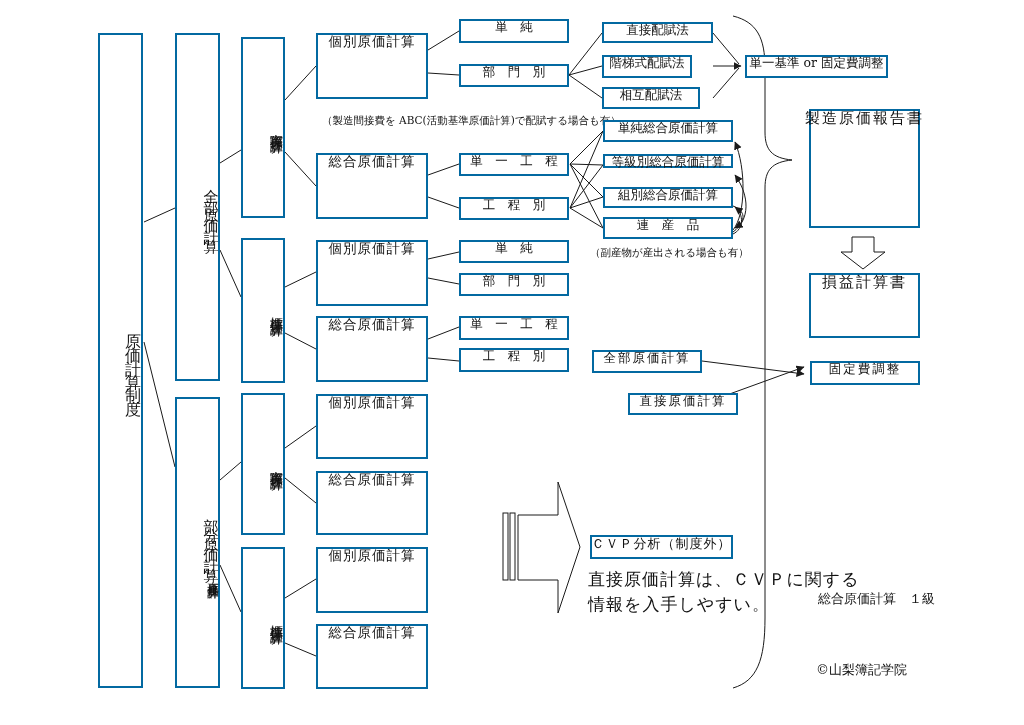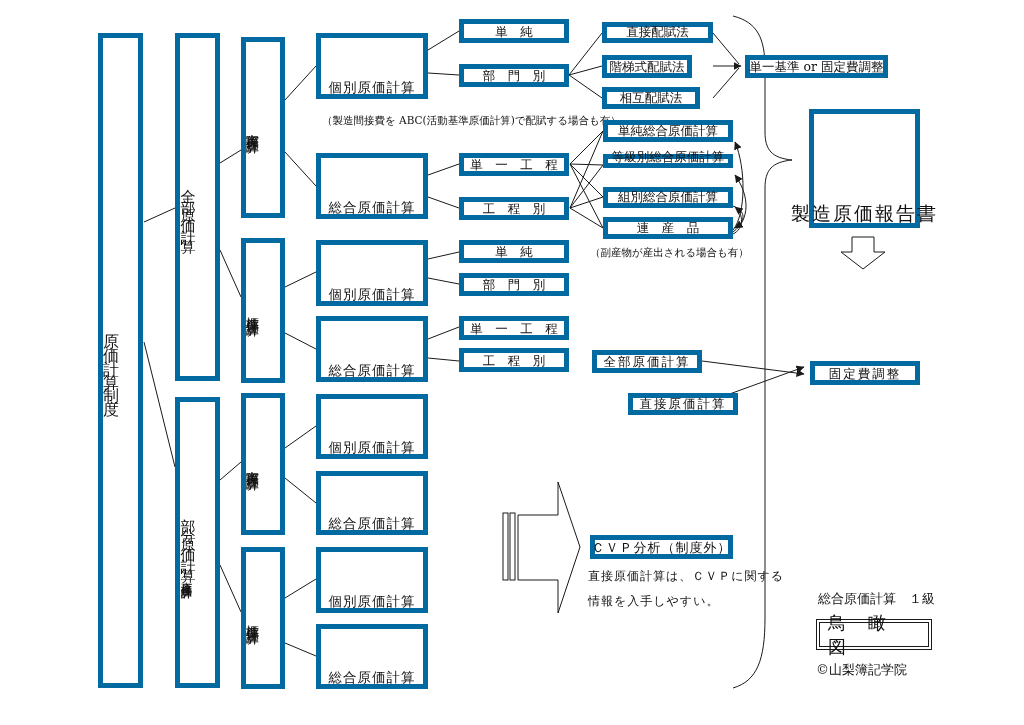--- a/index.html
+++ b/index.html
@@ -2,45 +2,45 @@
 <html><head>
 <meta charset="utf-8">
 <style>
   html,body{margin:0;padding:0;background:#fff;}
   .stage{
     position:relative;width:1024px;height:725px;background:#fff;overflow:hidden;
     font-family:"DejaVu Serif","Liberation Serif",serif;color:#111;
   }
   svg.wires{position:absolute;left:0;top:0;z-index:1;}
   .bx{
-    position:absolute;box-sizing:border-box;border:5px solid #0369a1;background:#fff;
-    display:flex;align-items:flex-end;justify-content:center;z-index:2;
+    position:absolute;box-sizing:border-box;border:2px solid #0369a1;background:#fff;
+    display:flex;align-items:flex-start;justify-content:center;z-index:2;
     font-size:13px;line-height:1;white-space:nowrap;
   }
   .vbox{writing-mode:vertical-rl;text-orientation:mixed;}
   .trunk{font-size:16px;letter-spacing:13px;}
   .branch{font-size:15px;letter-spacing:10px;}
   .branch .sub{font-size:11.5px;letter-spacing:1px;margin-top:6px;}
   .method{font-size:13px;letter-spacing:1.5px;}
   .calc{font-size:13.5px;letter-spacing:1px;}
   .small{font-size:12.5px;}
-  .report{font-size:19px;letter-spacing:2px;}
+  .report{font-size:15px;letter-spacing:2px;}
   .note{
     position:absolute;z-index:2;font-size:10.5px;line-height:1.35;white-space:nowrap;color:#111;
   }
   .plain{position:absolute;z-index:2;font-size:13px;white-space:nowrap;color:#111;}
   .dblbox{
     position:absolute;z-index:2;border:1px solid #1a1a1a;background:#fff;padding:2px;box-sizing:border-box;
   }
   .dblbox .inner{
     border:1px solid #1a1a1a;height:100%;box-sizing:border-box;
     display:flex;align-items:center;justify-content:center;
     font-size:18px;letter-spacing:2px;padding:2px 8px;
   }
-  .cvpnote{position:absolute;z-index:2;font-size:12px;letter-spacing:1px;white-space:nowrap;color:#111;}
+  .cvpnote{position:absolute;z-index:2;font-size:17px;letter-spacing:1px;white-space:nowrap;color:#111;}
 </style>
 </head>
 <body>
 
 <div class="stage">
 
   <svg class="wires" width="1024" height="725" viewBox="0 0 1024 725">
     <defs>
       <marker id="ah" markerWidth="10" markerHeight="9" refX="7.5" refY="4" orient="auto">
         <path d="M0,0 L8,4 L0,8 z" fill="#1a1a1a"></path>
@@ -221,31 +221,29 @@
   <div class="bx small" style="left:592px;top:350px;width:110px;height:23px;letter-spacing:2px;">
       <span>全部原価計算</span>
     </div>
   <div class="bx small" style="left:628px;top:393px;width:110px;height:22px;letter-spacing:2px;">
       <span>直接原価計算</span>
     </div>
 
   <div class="bx report" style="left:809px;top:109px;width:111px;height:119px;">
       <span>製造原価報告書</span>
     </div>
+  <div class="bx report" style="left:809px;top:273px;width:111px;height:65px;">
+      <span>損益計算書</span>
+    </div>
   <div class="bx small" style="left:810px;top:361px;width:110px;height:24px;letter-spacing:2px;">
       <span>固定費調整</span>
     </div>
 
   <div class="bx" style="left:590px;top:535px;width:143px;height:24px;letter-spacing:1px;">
       <span>ＣＶＰ分析（制度外）</span>
     </div>
   <div class="cvpnote" style="left:588px;top:568px;"><span>直接原価計算は、ＣＶＰに関する</span></div>
   <div class="cvpnote" style="left:588px;top:593px;"><span>情報を入手しやすい。</span></div>
 
   <div class="plain" style="left:818px;top:590px;"><span>総合原価計算　１級</span></div>
-  <div class="dblbox" style="left:816px;top:619px;width:116px;height:31px;">
-    <div class="inner">
-      <span>鳥　瞰　図</span>
-    </div>
-  </div>
   <div class="plain" style="left:816px;top:661px;"><span>©山梨簿記学院</span></div>
 
 </div>
 
 </body></html>

